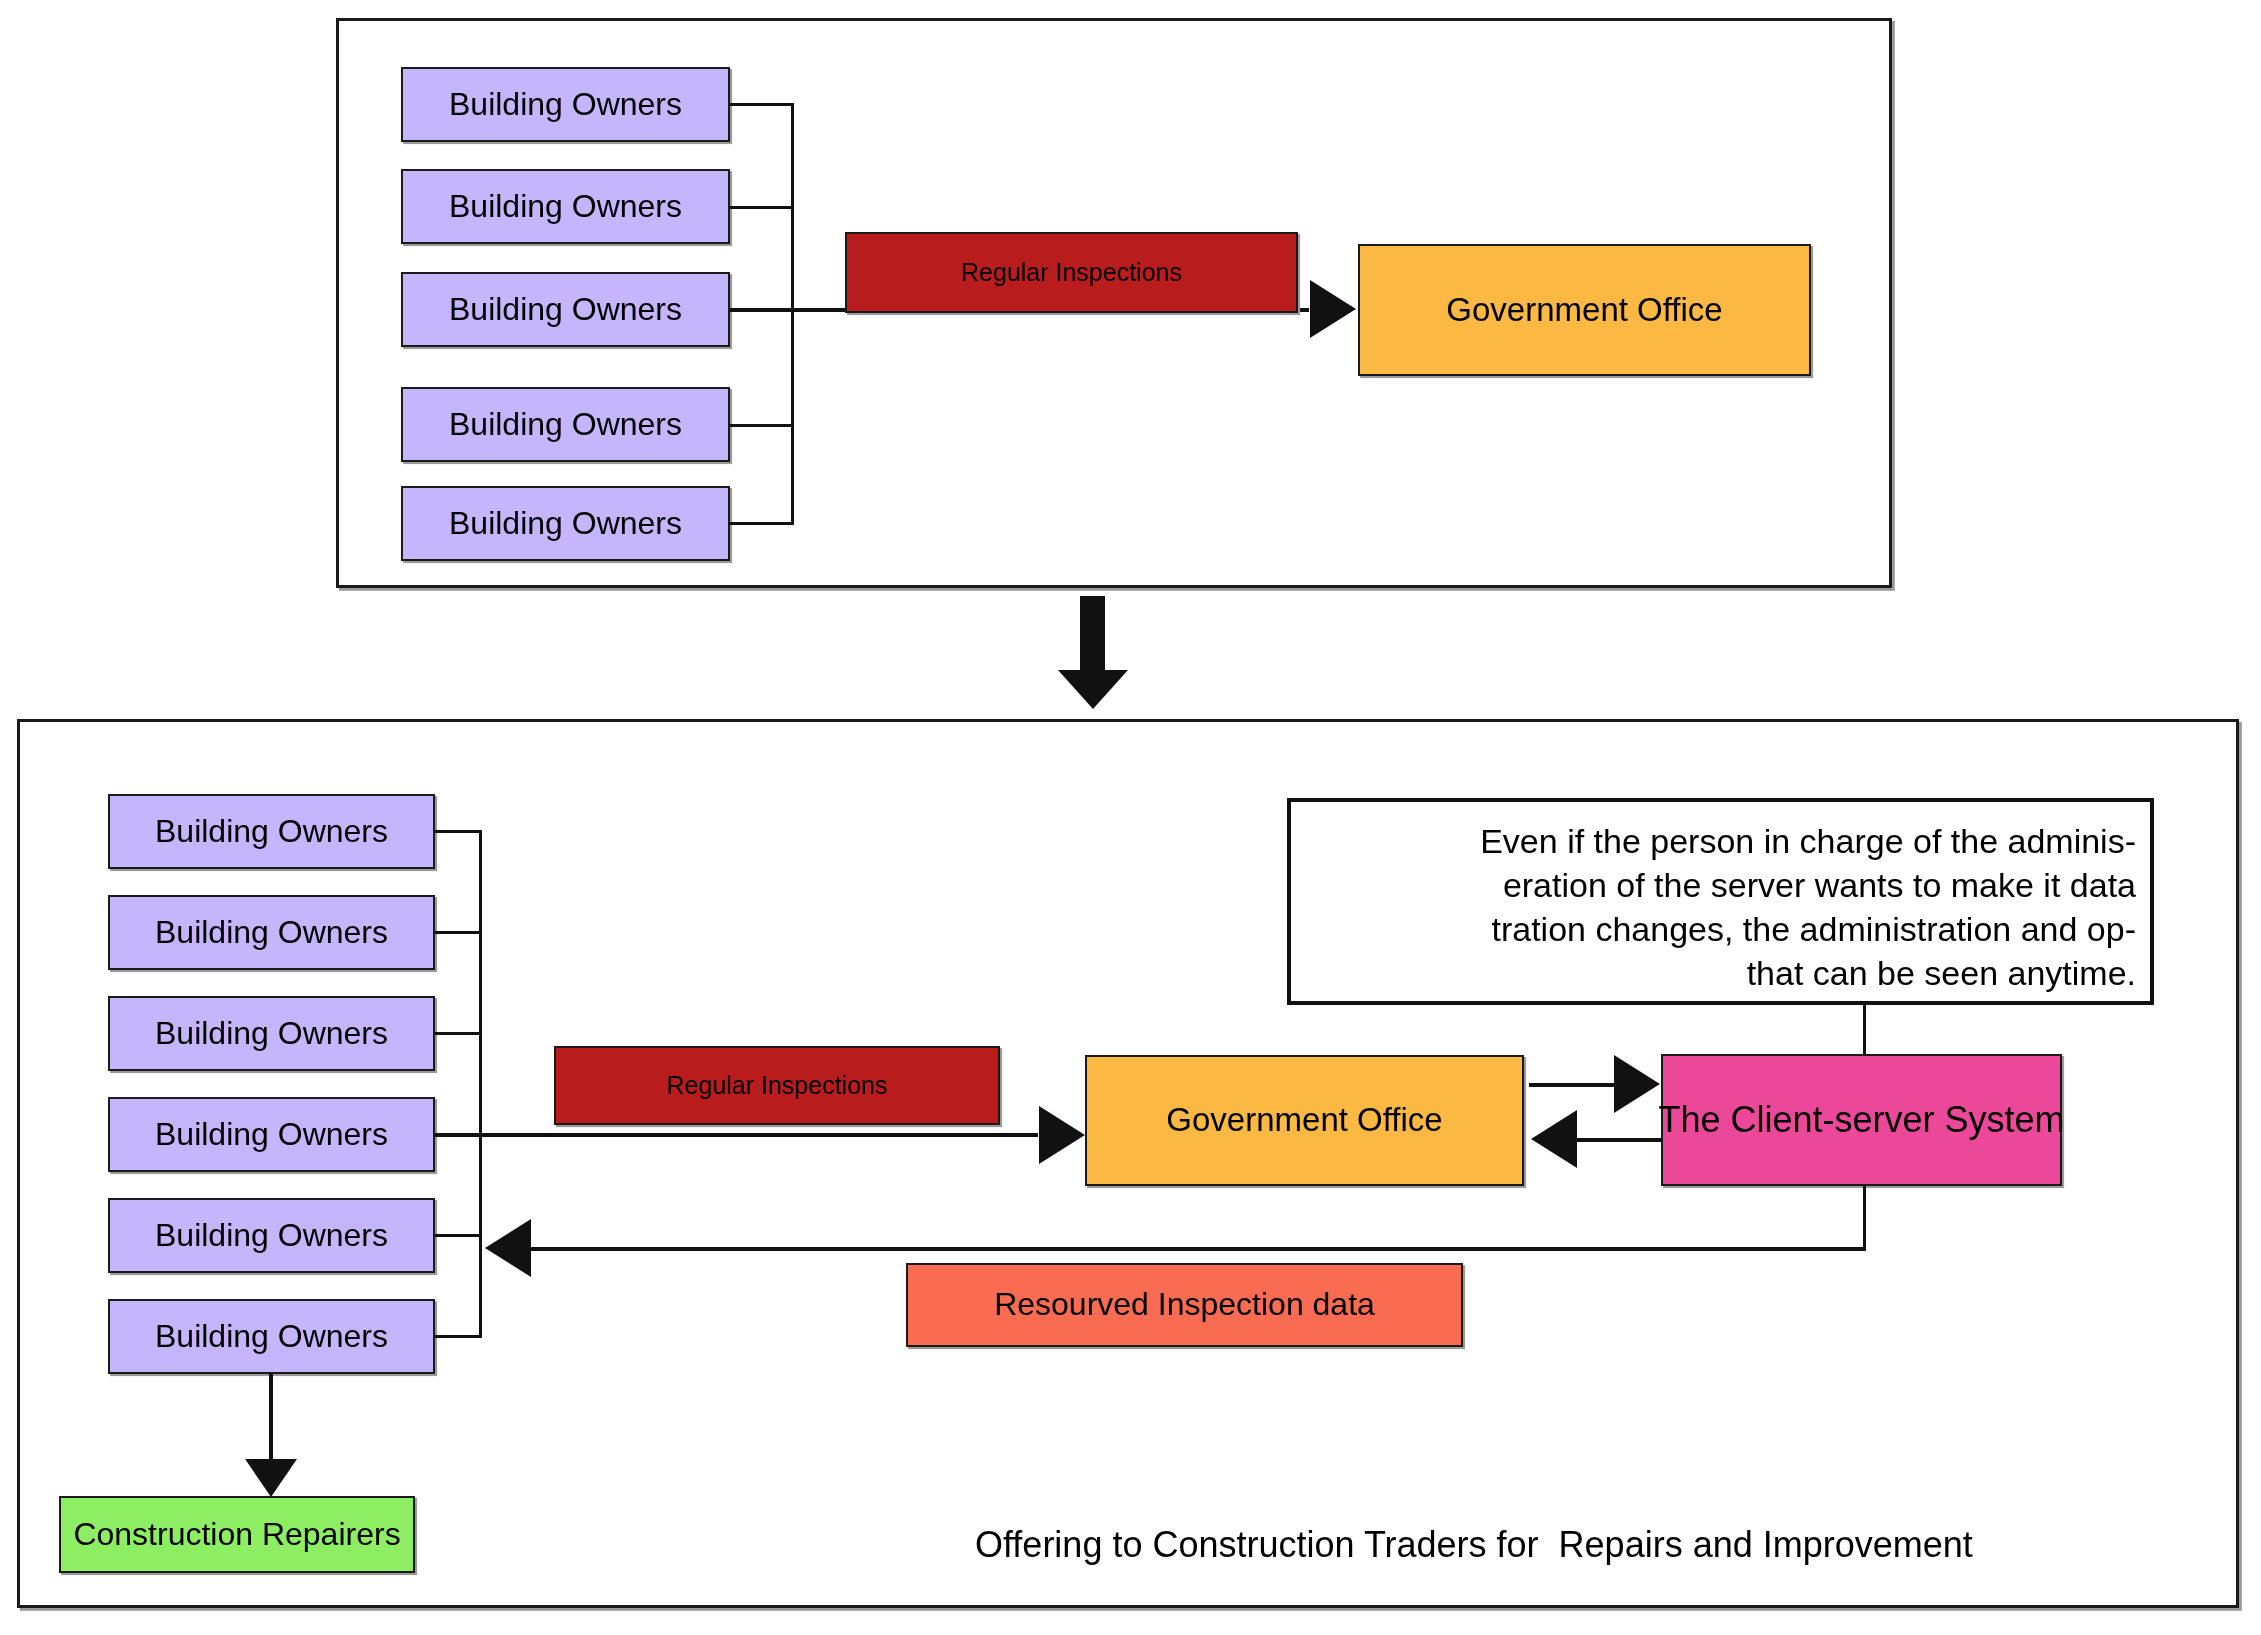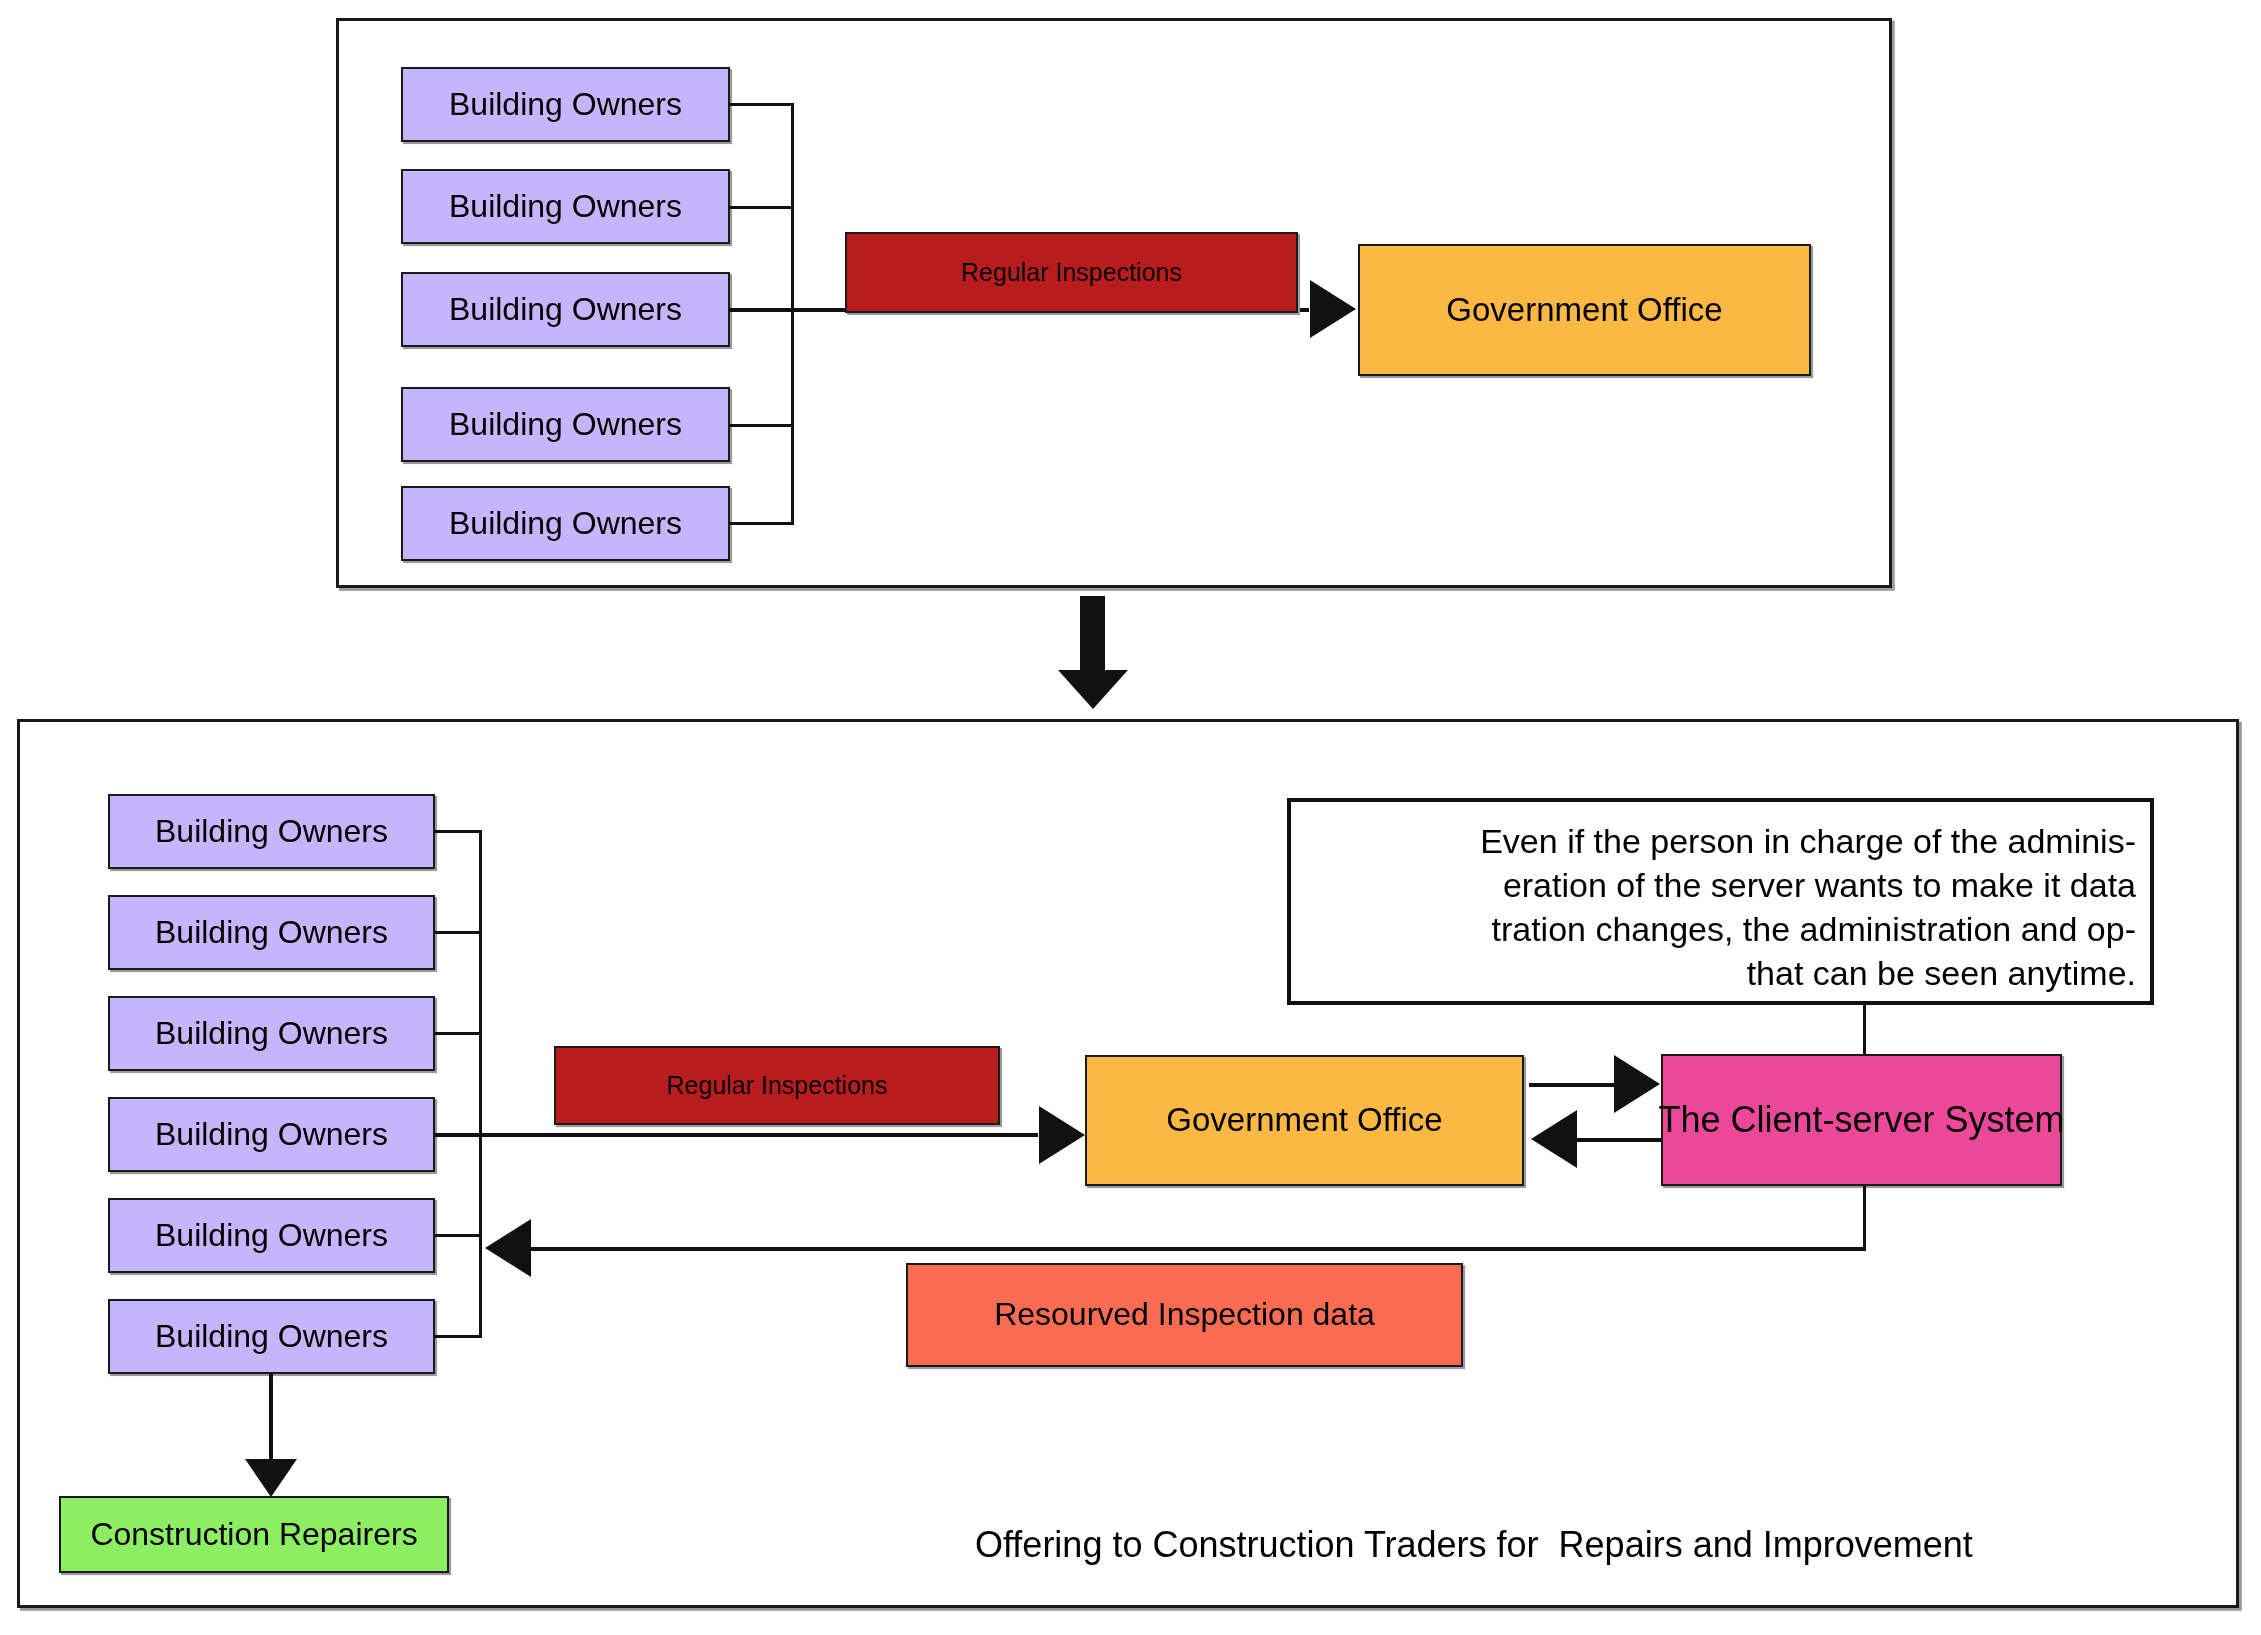--- a/index.html
+++ b/index.html
@@ -134,27 +134,27 @@
 
   <div class="line" style="left:1529px; top:1083px; width:89px; height:3.5px;"></div>
   <div class="tri arr-right" style="left:1614px; top:1055px;"></div>
   <div class="line" style="left:1577px; top:1138px; width:84px; height:3.5px;"></div>
   <div class="tri arr-left" style="left:1531px; top:1110px;"></div>
 
   <div class="line" style="left:1863px; top:1186px; width:2.8px; height:64px;"></div>
   <div class="line" style="left:531px; top:1247px; width:1335px; height:3.5px;"></div>
   <div class="tri arr-left" style="left:485px; top:1219px;"></div>
 
-  <div class="box red" style="left:906px; top:1263px; width:557px; height:104px;">
+  <div class="box red" style="left:906px; top:1263px; width:557px; height:84px;">
     <span>Resourved Inspection data</span>
   </div>
 
   <div class="line" style="left:269px; top:1374px; width:4.2px; height:85px;"></div>
   <div class="tri arr-down-small" style="left:245px; top:1459px;"></div>
 
-  <div class="box lgreen" style="left:59px; top:1496px; width:390px; height:77px;">
+  <div class="box lgreen" style="left:59px; top:1496px; width:356px; height:77px;">
     <span>Construction Repairers</span>
   </div>
 
   <div class="caption" style="left:975px; top:1524px;">Offering to Construction Traders for  Repairs and Improvement</div>
 
 </div>
 
 
 </body></html>

